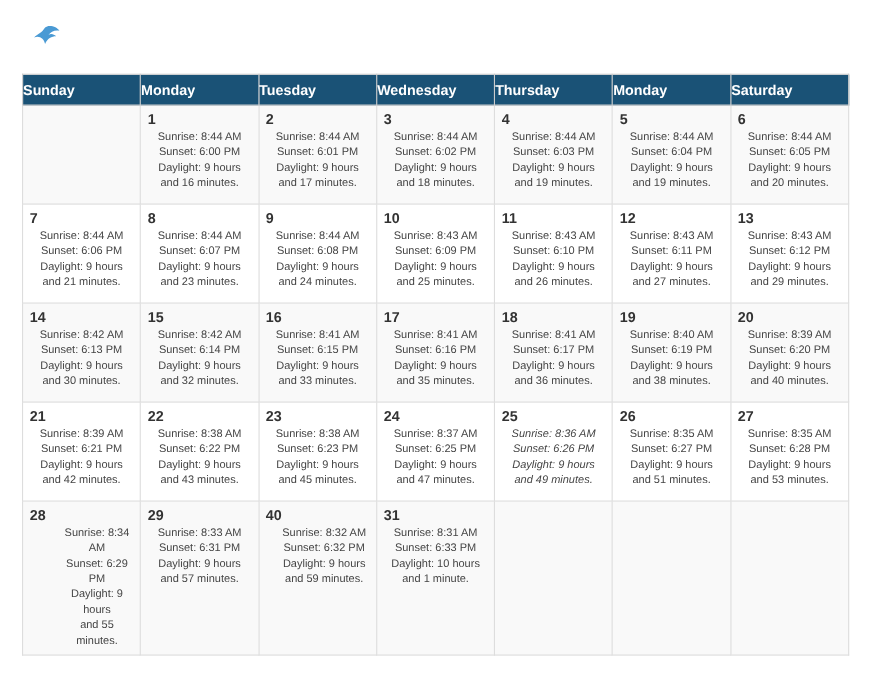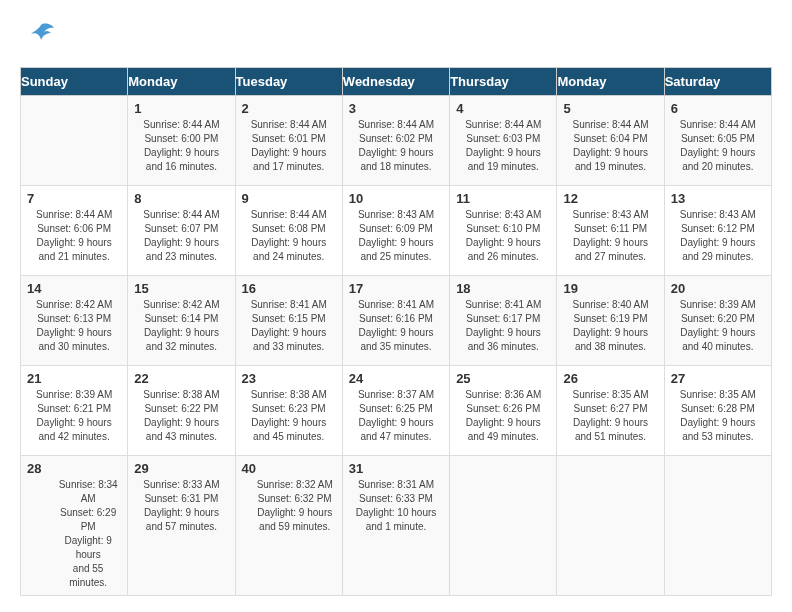--- a/index.html
+++ b/index.html
@@ -280,21 +280,21 @@
         </td>
         <td>
           <span class="day-num">24</span>
           <div class="cell-content" style="white-space: pre-line;">Sunrise: 8:37 AM
 Sunset: 6:25 PM
 Daylight: 9 hours
 and 47 minutes.</div>
         </td>
         <td>
           <span class="day-num">25</span>
-          <div class="cell-content" style="white-space: pre-line;">Sunrise: 8:36 AM
+          <div class="cell-content" style="white-space: pre-line; font-style: italic;">Sunrise: 8:36 AM
 Sunset: 6:26 PM
 Daylight: 9 hours
 and 49 minutes.</div>
         </td>
         <td>
           <span class="day-num">26</span>
           <div class="cell-content" style="white-space: pre-line;">Sunrise: 8:35 AM
 Sunset: 6:27 PM
 Daylight: 9 hours
 and 51 minutes.</div>

